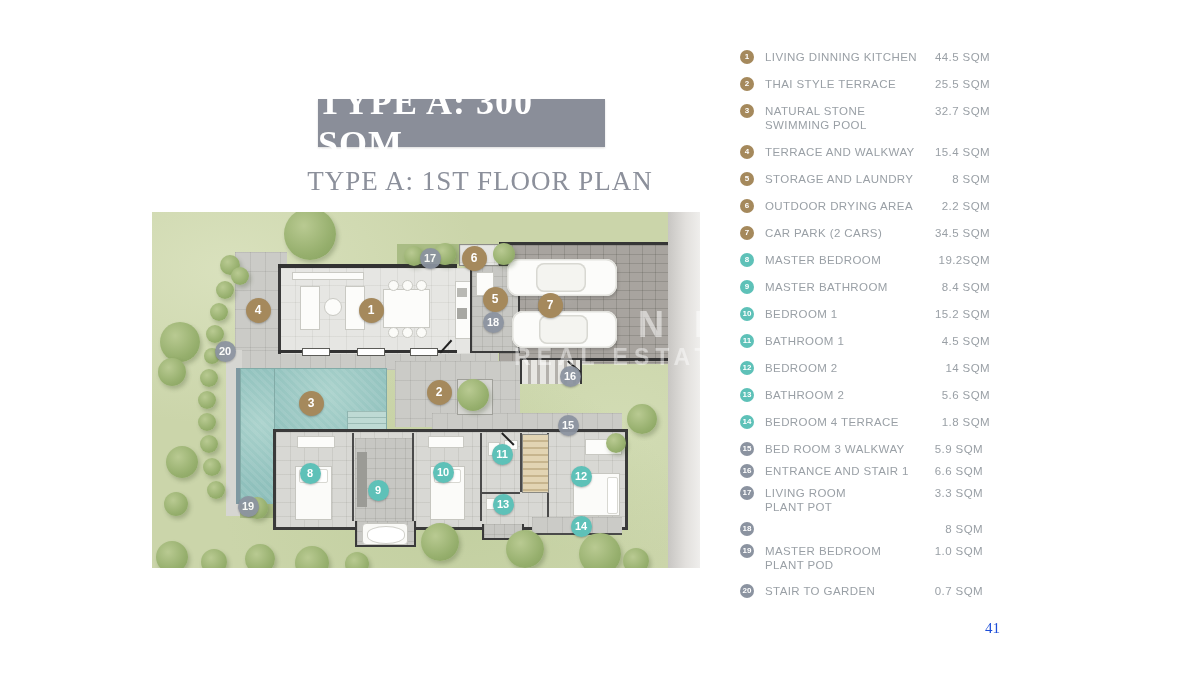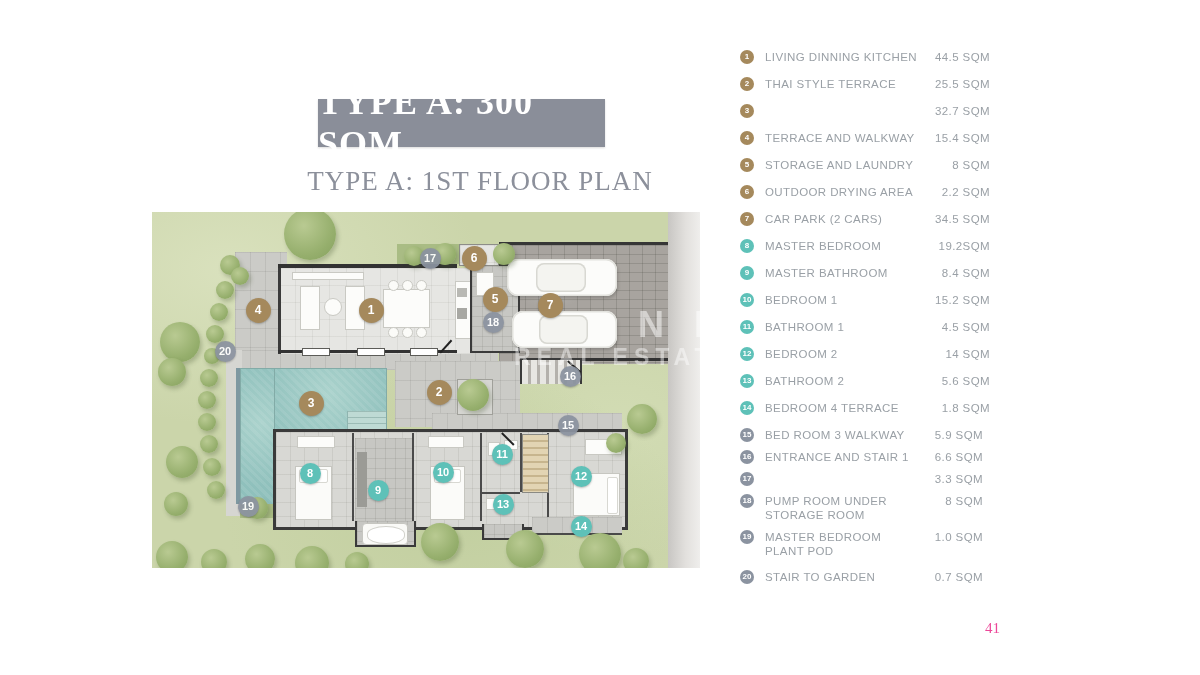--- a/index.html
+++ b/index.html
@@ -3,21 +3,21 @@
 <meta charset="utf-8">
 <style>
   html,body{margin:0;padding:0;}
   body{width:1200px;height:675px;background:#ffffff;font-family:"Liberation Sans",sans-serif;position:relative;overflow:hidden;}
   .abs{position:absolute;}
 
   
   .title-box{left:318px;top:99px;width:287px;height:48px;background:#8a8e99;display:flex;align-items:center;justify-content:center;box-shadow:0 1px 2px rgba(0,0,0,.15);}
   .title-box span{font-family:"Liberation Serif",serif;font-weight:600;font-size:36px;color:#ffffff;letter-spacing:1px;}
   .subtitle{left:299px;top:166px;width:362px;text-align:center;font-family:"Liberation Serif",serif;font-weight:500;font-size:27px;color:#8c909b;letter-spacing:1px;}
-  .page-number{left:985px;top:620px;font-family:"Liberation Serif",serif;font-size:15px;color:#ec4899;}
+  .page-number{left:985px;top:620px;font-family:"Liberation Serif",serif;font-size:15px;color:#1d4ed8;}
 
   
   #legend{left:740px;top:50px;width:250px;}
   .lrow{display:flex;align-items:flex-start;margin-bottom:13px;}
   .lrow.sec-b{margin-bottom:8px;padding-right:7px;}
   .lrow.gap-top{margin-top:12px;}
   .lcirc{flex:0 0 14px;width:14px;height:14px;border-radius:50%;color:#fff;font-size:8px;font-weight:700;text-align:center;line-height:14px;margin-right:11px;margin-top:0px;}
   .llabel{flex:0 0 166px;font-size:11.5px;line-height:14px;letter-spacing:.4px;color:#9aa0a6;white-space:pre-line;}
   .lvalue{margin-left:auto;font-size:11.5px;line-height:14px;letter-spacing:.4px;color:#9aa0a6;white-space:nowrap;text-align:right;}
   .c-brown{background:#a5895c;}
@@ -258,20 +258,22 @@
       <span class="llabel">LIVING DINNING KITCHEN</span>
       <span class="lvalue">44.5 SQM</span>
     </div>
     <div class="lrow">
       <span class="lcirc c-brown">2</span>
       <span class="llabel">THAI STYLE TERRACE</span>
       <span class="lvalue">25.5 SQM</span>
     </div>
     <div class="lrow">
       <span class="lcirc c-brown">3</span>
+      <span class="llabel">NATURAL STONE
+SWIMMING POOL</span>
       <span class="lvalue">32.7 SQM</span>
     </div>
     <div class="lrow">
       <span class="lcirc c-brown">4</span>
       <span class="llabel">TERRACE AND WALKWAY</span>
       <span class="lvalue">15.4 SQM</span>
     </div>
     <div class="lrow">
       <span class="lcirc c-brown">5</span>
       <span class="llabel">STORAGE AND LAUNDRY</span>
@@ -327,26 +329,26 @@
       <span class="llabel">BED ROOM 3 WALKWAY</span>
       <span class="lvalue">5.9 SQM</span>
     </div>
     <div class="lrow sec-b">
       <span class="lcirc c-gray">16</span>
       <span class="llabel">ENTRANCE AND STAIR 1</span>
       <span class="lvalue">6.6 SQM</span>
     </div>
     <div class="lrow sec-b">
       <span class="lcirc c-gray">17</span>
+      <span class="llabel">LIVING ROOM
+PLANT POT</span>
       <span class="lvalue">3.3 SQM</span>
     </div>
     <div class="lrow sec-b">
       <span class="lcirc c-gray">18</span>
-      <span class="llabel">PUMP ROOM UNDER
-STORAGE ROOM</span>
       <span class="lvalue">8 SQM</span>
     </div>
     <div class="lrow sec-b">
       <span class="lcirc c-gray">19</span>
       <span class="llabel">MASTER BEDROOM
 PLANT POD</span>
       <span class="lvalue">1.0 SQM</span>
     </div>
     <div class="lrow sec-b gap-top">
       <span class="lcirc c-gray">20</span>

